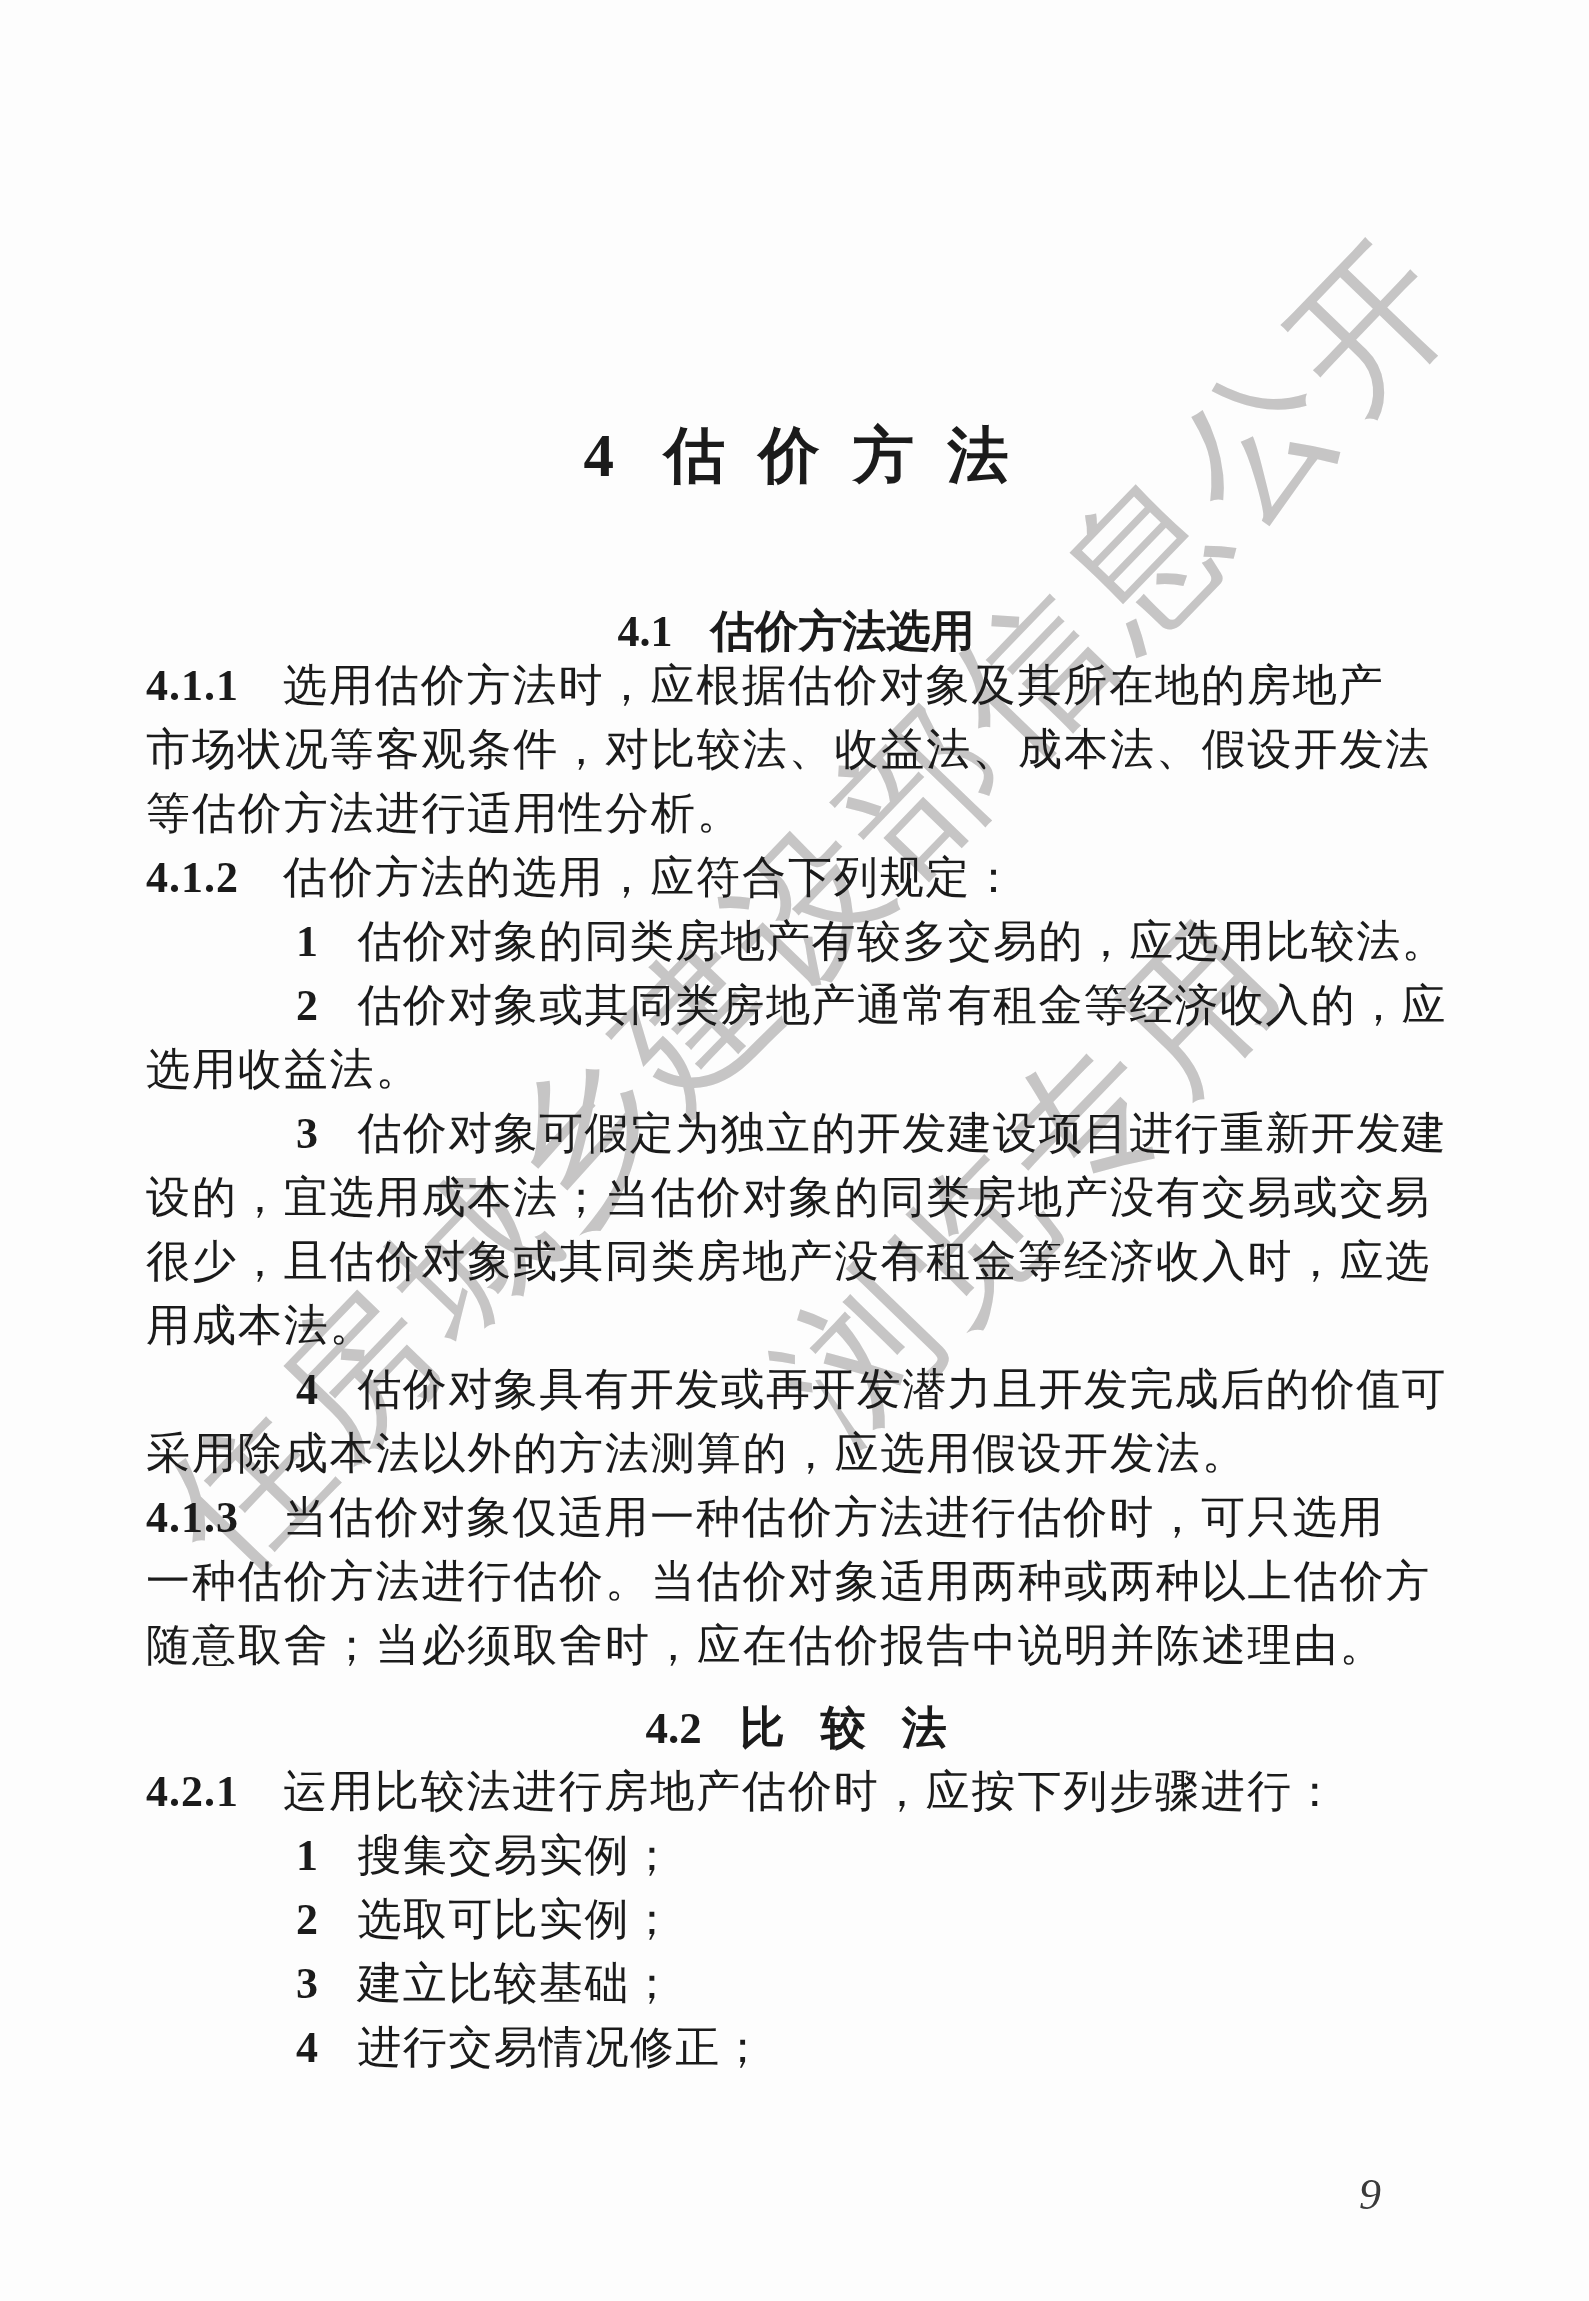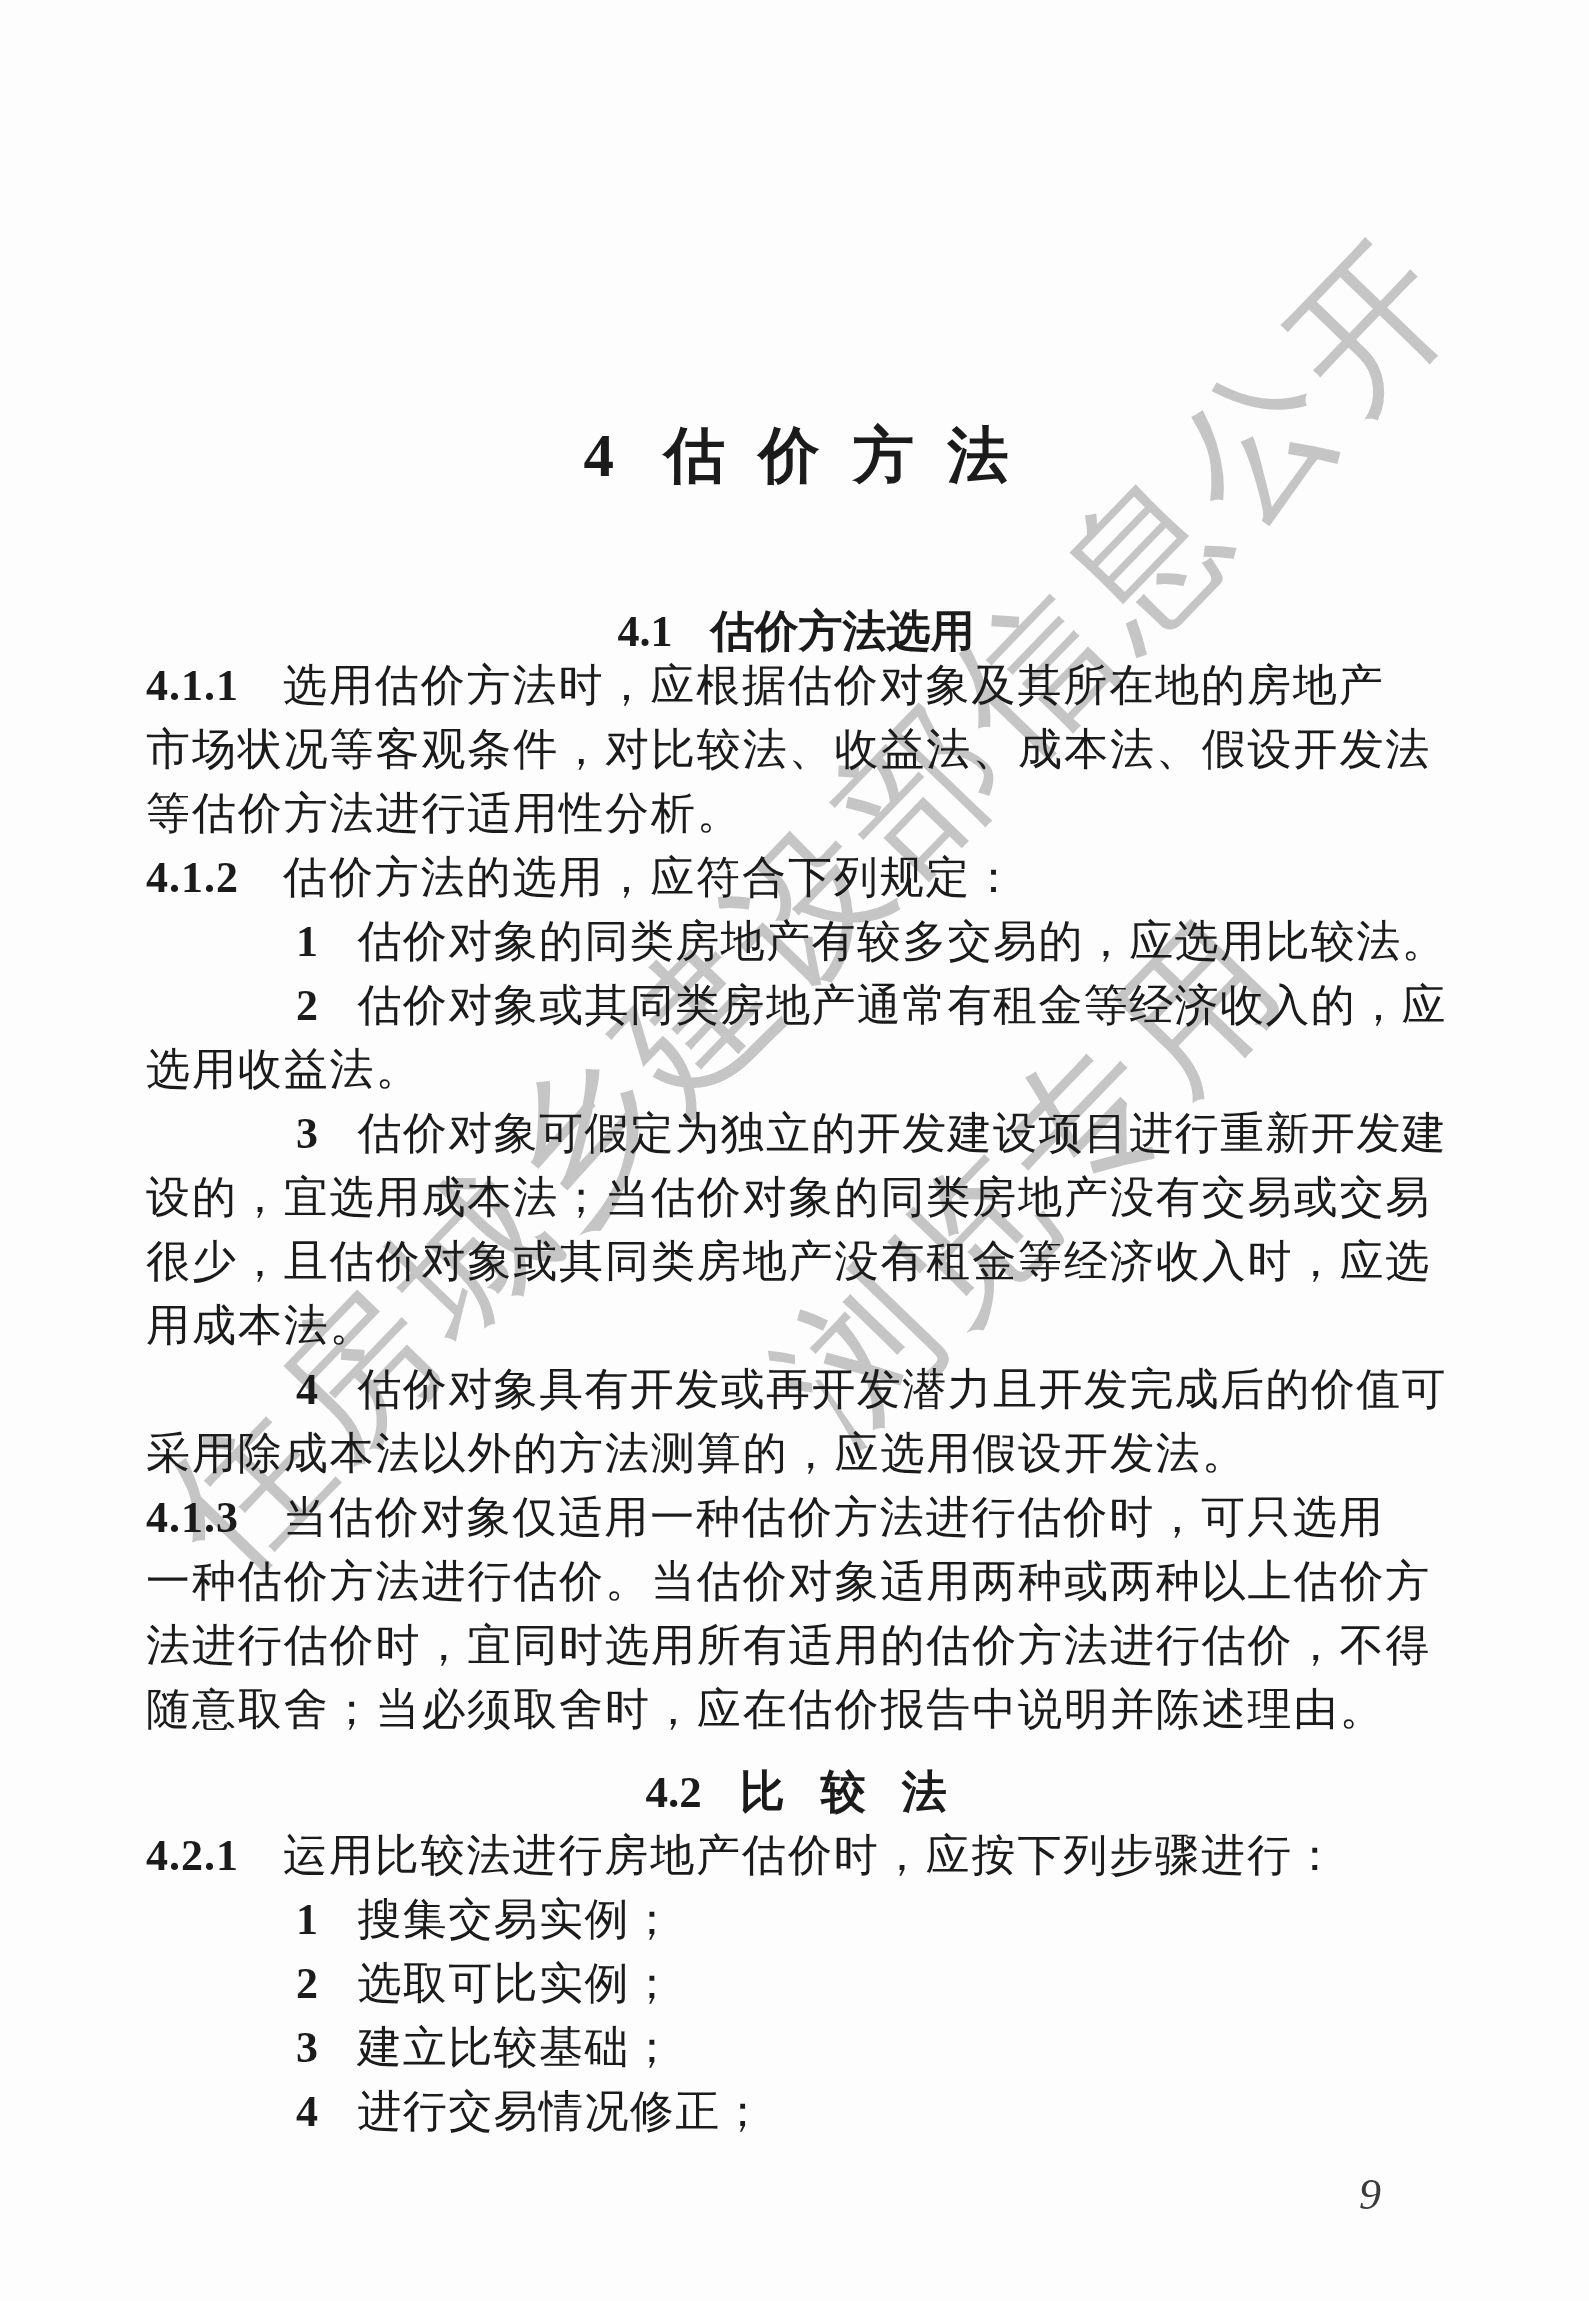--- a/index.html
+++ b/index.html
@@ -112,21 +112,20 @@
 
       <div class="line item-first">
         <span class="inum">4</span><span>估价对象具有开发或再开发潜力且开发完成后的价值可</span>
       </div>
       <div class="line">采用除成本法以外的方法测算的，应选用假设开发法。</div>
 
       <div class="line">
         <span class="snum">4.1.3</span><span>当估价对象仅适用一种估价方法进行估价时，可只选用</span>
       </div>
       <div class="line">一种估价方法进行估价。当估价对象适用两种或两种以上估价方</div>
-      <div class="line">法进行估价时，宜同时选用所有适用的估价方法进行估价，不得</div>
       <div class="line">随意取舍；当必须取舍时，应在估价报告中说明并陈述理由。</div>
 
     </div>
 
     <div class="sec-head s42">
       <span class="sec-num">4.2</span><span class="sec-title-sp">比较法</span>
     </div>
 
     <div class="bodytext b42">
 

